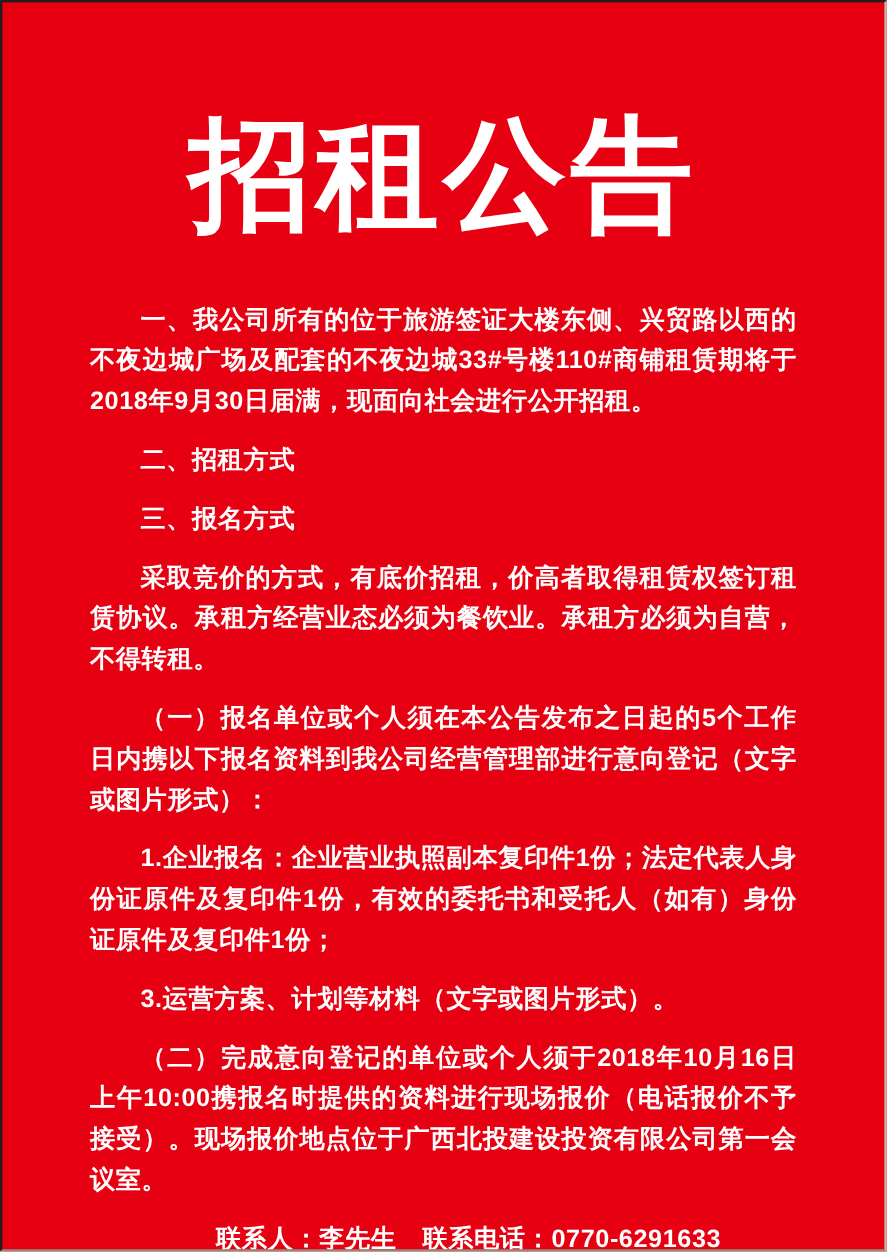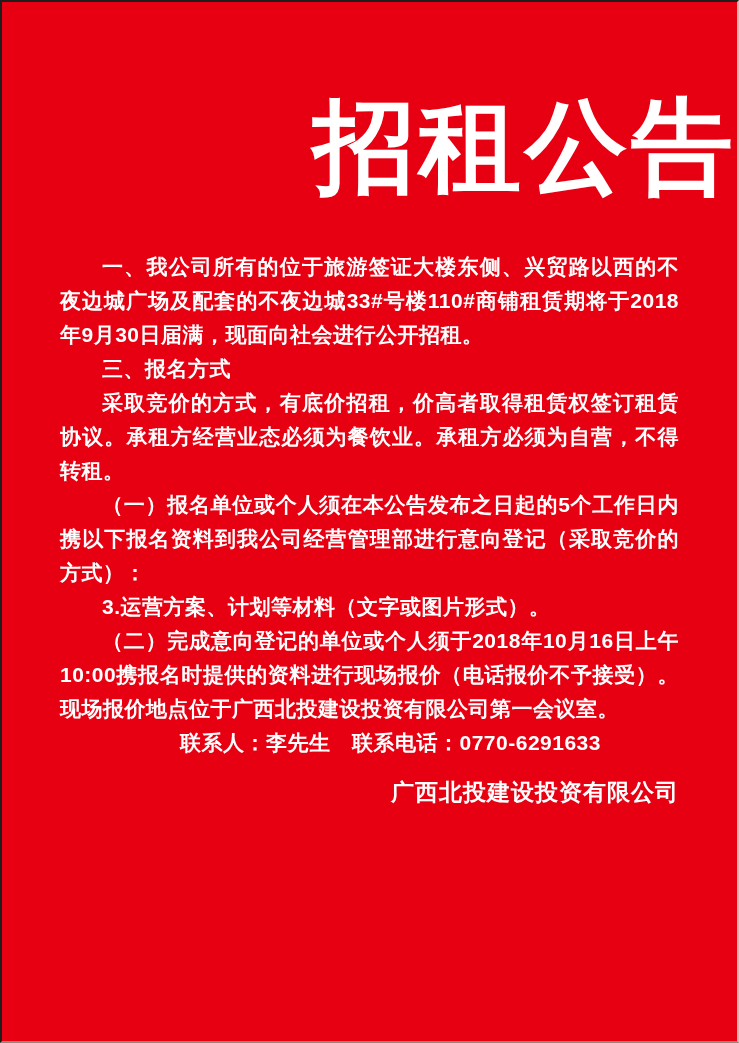--- a/index.html
+++ b/index.html
@@ -12,40 +12,40 @@
     overflow: hidden;
     background: var(--bg, #e60012);
     color: var(--fg, #ffffff);
     border: 2px solid #201d1c;
     border-right-color: #c9b9ae;
     border-bottom-color: #8f8a7b;
   }
 
   .title {
     margin: 86px 0 0 0;
-    text-align: right;
+    text-align: center;
     font-family: "DejaVu Serif", serif;
     font-weight: bold;
     font-size: 102px;
     line-height: 1.14;
     letter-spacing: 4px;
   }
 
   .content {
     margin: 46px 58px 0 58px;
     font-family: "Liberation Sans", sans-serif;
     font-weight: bold;
     font-size: 21px;
     line-height: 34px;
     letter-spacing: 0.5px;
     text-align: justify;
   }
 
   .para {
-    margin: 0;
+    margin: 15px;
     text-indent: 2em;
   }
 
   .contact {
     text-align: center;
   }
 
   .signature {
     width: max-content;
     margin: 14px 58px 0 auto;
@@ -59,23 +59,25 @@
 </style>
 </head>
 <body>
 
 <div class="poster">
 
   <h1 class="title">招租公告</h1>
 
   <div class="content">
     <p class="para">一、我公司所有的位于旅游签证大楼东侧、兴贸路以西的不夜边城广场及配套的不夜边城33#号楼110#商铺租赁期将于2018年9月30日届满，现面向社会进行公开招租。</p>
+    <p class="para">二、招租方式</p>
     <p class="para">三、报名方式</p>
     <p class="para">采取竞价的方式，有底价招租，价高者取得租赁权签订租赁协议。承租方经营业态必须为餐饮业。承租方必须为自营，不得转租。</p>
-    <p class="para">（一）报名单位或个人须在本公告发布之日起的5个工作日内携以下报名资料到我公司经营管理部进行意向登记（采取竞价的方式）：</p>
+    <p class="para">（一）报名单位或个人须在本公告发布之日起的5个工作日内携以下报名资料到我公司经营管理部进行意向登记（文字或图片形式）：</p>
+    <p class="para">1.企业报名：企业营业执照副本复印件1份；法定代表人身份证原件及复印件1份，有效的委托书和受托人（如有）身份证原件及复印件1份；</p>
     <p class="para">3.运营方案、计划等材料（文字或图片形式）。</p>
     <p class="para">（二）完成意向登记的单位或个人须于2018年10月16日上午10:00携报名时提供的资料进行现场报价（电话报价不予接受）。现场报价地点位于广西北投建设投资有限公司第一会议室。</p>
     <p class="para contact">联系人：李先生　联系电话：0770-6291633</p>
   </div>
 
   <div class="signature">
     <div>广西北投建设投资有限公司</div>
 
   </div>
 

